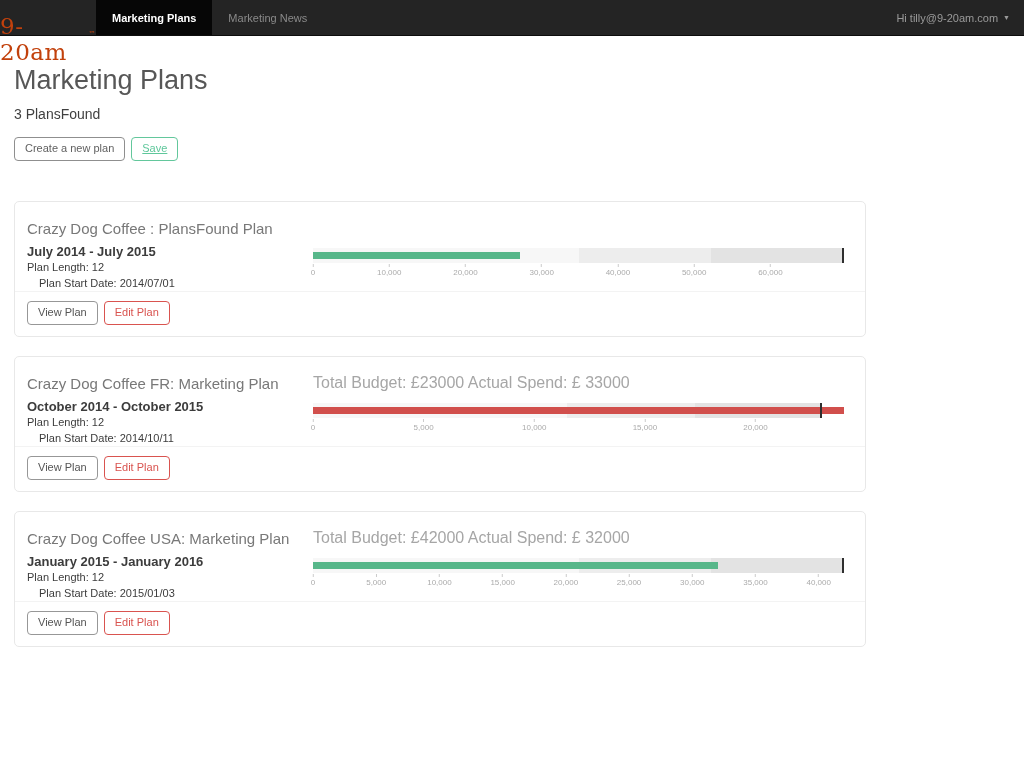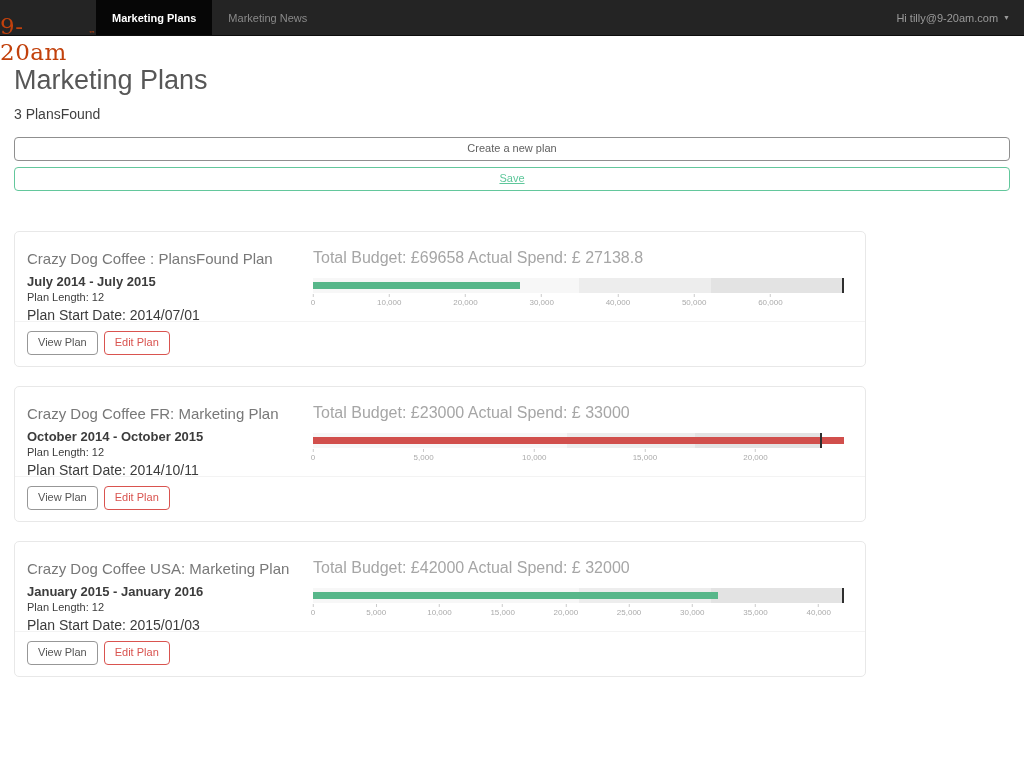--- a/index.html
+++ b/index.html
@@ -37,42 +37,42 @@
     font-size:11px; color:#9a9a9a; cursor:pointer;
   }
   .caret { font-size:7px; color:#9a9a9a; }
 
   
   .content { padding:0 14px; }
   .page-title {
     margin:29px 0 0 0; font-size:27px; font-weight:400; color:#575757;
   }
   .count-text { margin-top:10px; font-size:14px; color:#3f3f3f; }
-  .toolbar { margin-top:15px; display:flex; gap:6px;flex-direction:column; }
+  .toolbar { margin-top:15px; display:flex; gap:6px; }
   .btn {
     font-family:inherit; font-size:11px; line-height:1;
     padding:5px 10px 6px; border-radius:4px;
     background:#fff; border:1px solid #8f8f8f; color:#616161;
     cursor:pointer;
   }
   .btn-save { border-color:#63c79c; color:#5ec79b;text-decoration:underline; }
   .btn-view { border-color:#979797; color:#555555; }
   .btn-edit { border-color:#d9534f; color:#d9534f; }
 
   
   .cards { margin-top:40px; }
   .plan-card {
     position:relative; width:852px; height:136px;
     background:#fff; border:1px solid #e8e8e8; border-radius:5px;
     margin-bottom:19px;
   }
   .plan-title   { position:absolute; left:12px; top:18px;  font-size:15px; color:#787878; }
   .plan-dates   { position:absolute; left:12px; top:42px;  font-size:13px; font-weight:bold; color:#3c3c3c; }
   .plan-length  { position:absolute; left:12px; top:59px;  font-size:11px; color:#3c3c3c; }
-  .plan-start   { position:absolute; left:12px; top:75px;  font-size:14px; color:#3c3c3c; }
+  .plan-start   { position:absolute; left:24px; top:75px;  font-size:11px; color:#3c3c3c; }
   .card-divider { position:absolute; left:0; right:0; top:89px; height:1px; background:#f3f3f3; }
   .plan-actions { position:absolute; left:12px; top:99px; display:flex; gap:6px; }
 
   .budget-heading { position:absolute; left:298px; top:17px; font-size:16px; color:#a6a6a6; white-space:nowrap; }
   .chart { position:absolute; left:298px; top:46px; width:531px; height:30px; }
   .chart .band   { position:absolute; top:0; height:15px; }
   .chart .bar    { position:absolute; left:0; top:4px; height:7px; }
   .chart .marker { position:absolute; top:0; width:2px; height:15px; background:#2f2f2f; }
   .chart .tick   { position:absolute; top:16px; transform:translateX(-50%); text-align:center; }
   .chart .tick-line  { width:1px; height:3px; background:#cccccc; margin:0 auto; }
@@ -112,21 +112,20 @@
     <div class="plan-card">
       <div class="plan-title">Crazy Dog Coffee : PlansFound Plan</div>
       <div class="plan-dates">July 2014 - July 2015</div>
       <div class="plan-length">Plan Length: 12</div>
       <div class="plan-start">Plan Start Date: 2014/07/01</div>
       <div class="card-divider"></div>
       <div class="plan-actions">
         <button class="btn btn-view">View Plan</button>
         <button class="btn btn-edit">Edit Plan</button>
       </div>
-      <div class="budget-heading">Total Budget: £69658 Actual Spend: £ 27138.8</div>
       <div class="chart">
           <div class="band" style="left: 0%; width: 50%; background: rgb(247, 247, 247);"></div>
           <div class="band" style="left: 50%; width: 25%; background: rgb(237, 237, 237);"></div>
           <div class="band" style="left: 75%; width: 25%; background: rgb(227, 227, 227);"></div>
           <div class="bar" style="width: 38.96%; background: rgb(87, 183, 138);"></div>
           <div class="marker" style="left: calc(100% - 2px);"></div>
           <div class="tick" style="left: 0%;">
             <div class="tick-line"></div>
             <div class="tick-label">0</div>
           </div>

